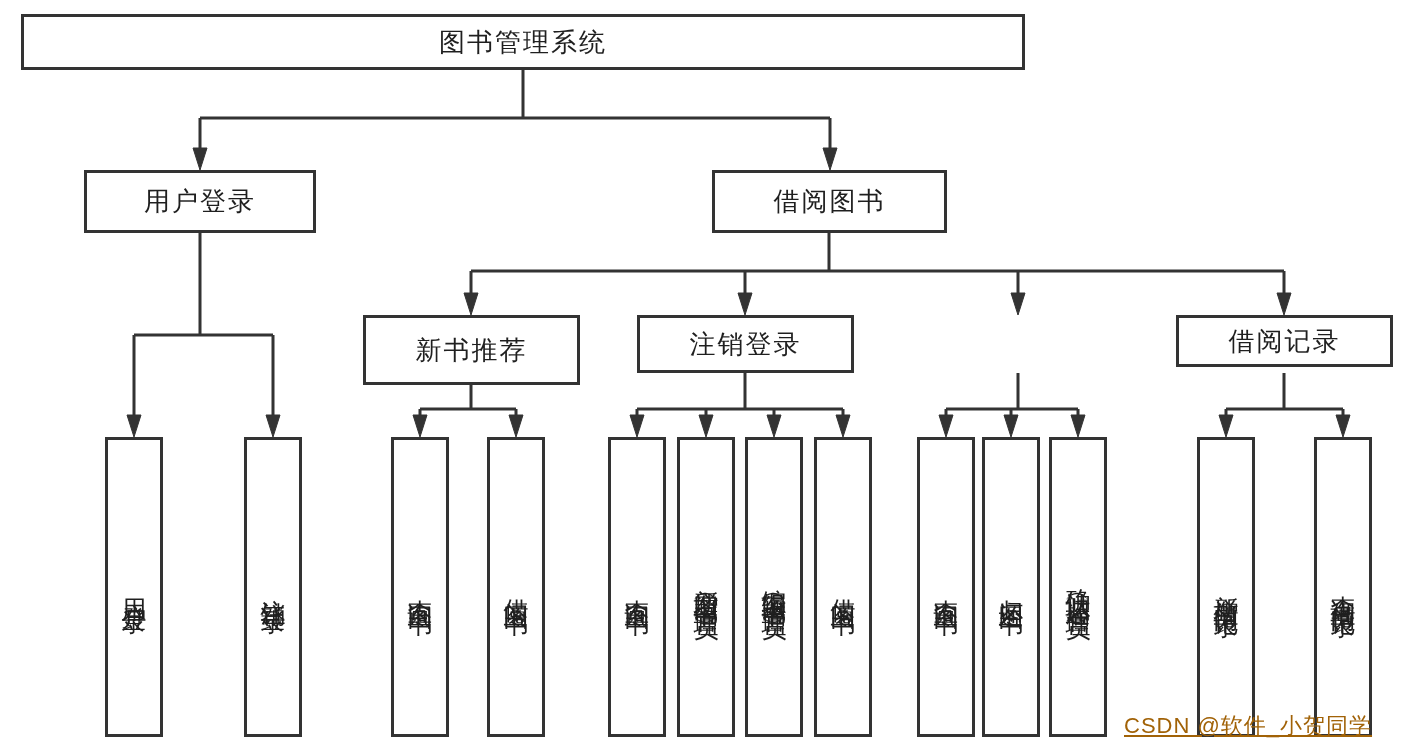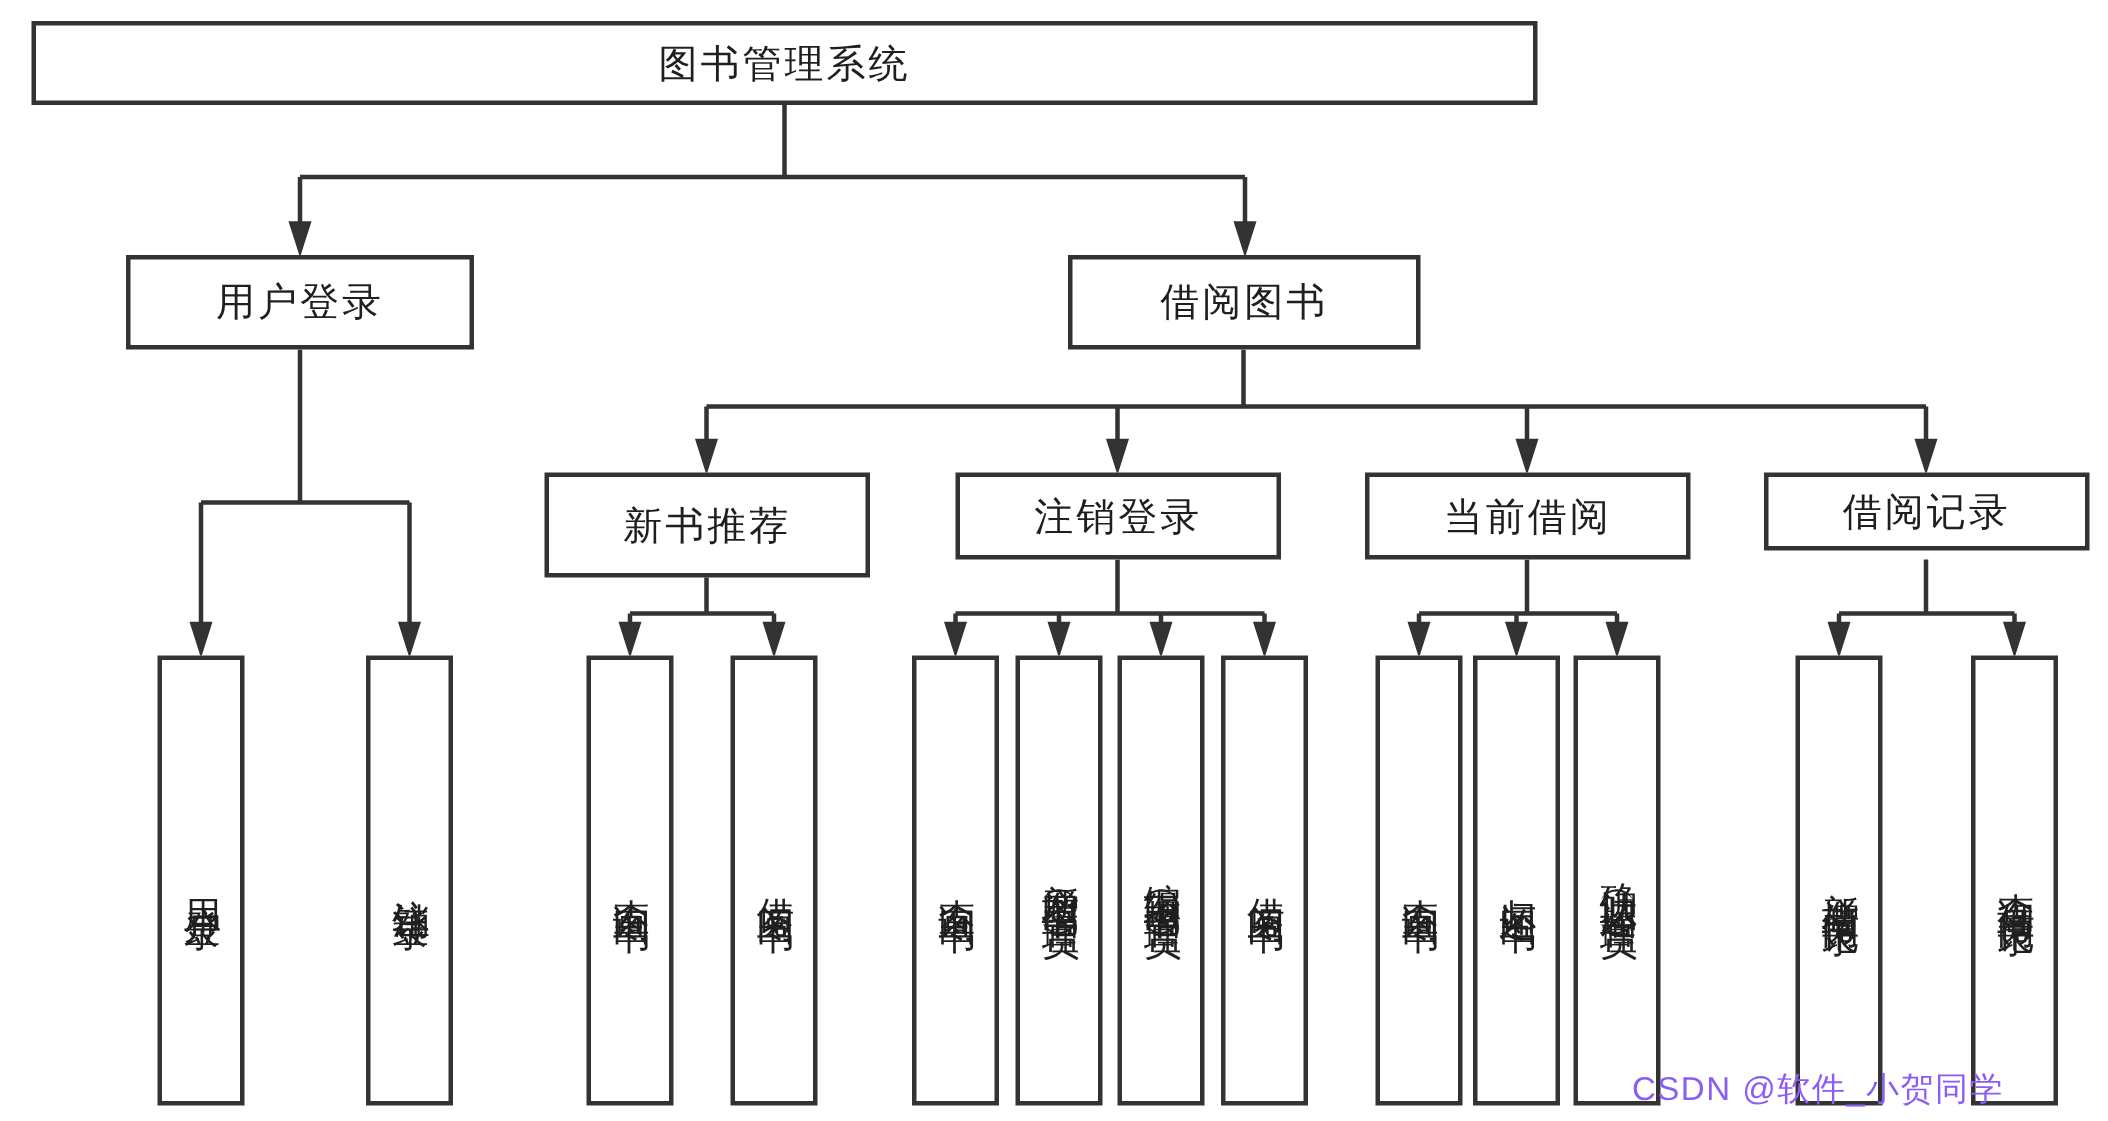--- a/index.html
+++ b/index.html
@@ -33,27 +33,28 @@
   .box.v span {
     writing-mode: vertical-rl;
     text-orientation: mixed;
     font-size: 25px;
     letter-spacing: 4px;
     line-height: 1;
     white-space: nowrap;
   }
   .watermark {
     position: absolute;
-    left: 1088px;
+    left: 1124px;
     top: 711px;
     font-size: 22px;
-    color: #8b5cf6;
+    color: #a16207;
     letter-spacing: 1px;
     white-space: nowrap;
     z-index: 5;
+    text-decoration: underline;
   }
 </style>
 </head>
 <body>
 
 <div class="stage">
 
   <svg class="wires" width="1405" height="747" viewBox="0 0 1405 747">
     <path class="wire" d="
       M523 70 V118 M200 118 H830 M200 118 V150 M830 118 V150
@@ -96,23 +97,20 @@
   <div class="box h" style="left:712px; top:170px; width:235px; height:63px;">
     <span>借阅图书</span>
   </div>
 
   <div class="box h" style="left:363px; top:315px; width:217px; height:70px;">
     <span>新书推荐</span>
   </div>
   <div class="box h" style="left:637px; top:315px; width:217px; height:58px;">
     <span>注销登录</span>
   </div>
-  <div class="box h" style="left:910px; top:315px; width:217px; height:58px;">
-    <span>当前借阅</span>
-  </div>
   <div class="box h" style="left:1176px; top:315px; width:217px; height:52px;">
     <span>借阅记录</span>
   </div>
 
   <div class="box v" style="left:105px; top:437px; width:58px; height:300px;">
     <span>用户登录</span>
   </div>
   <div class="box v" style="left:244px; top:437px; width:58px; height:300px;">
     <span>注销登录</span>
   </div>

